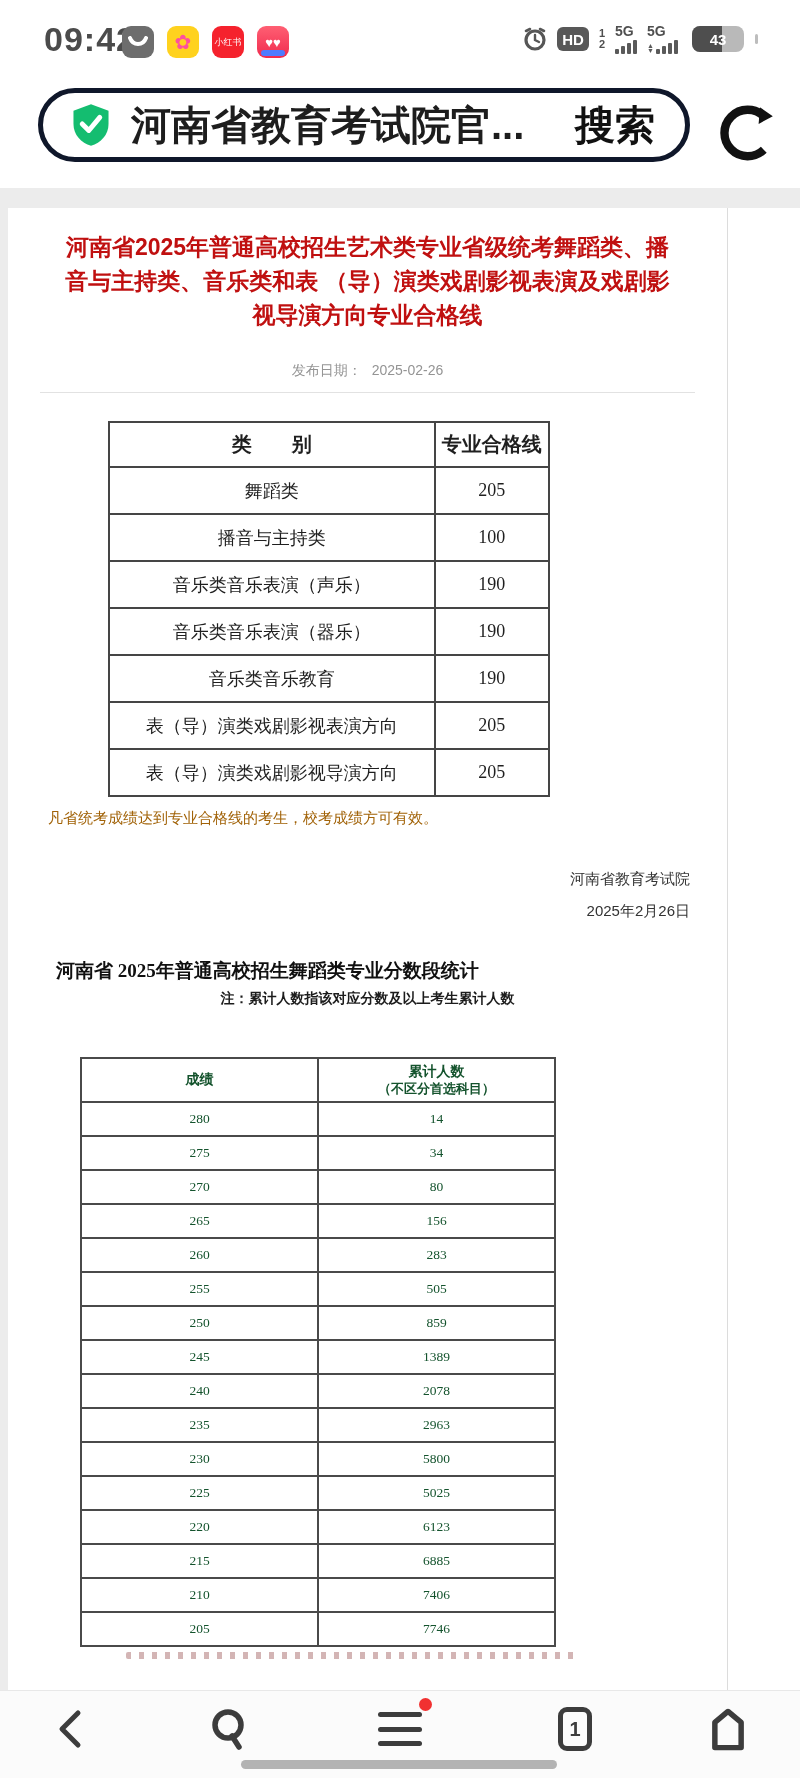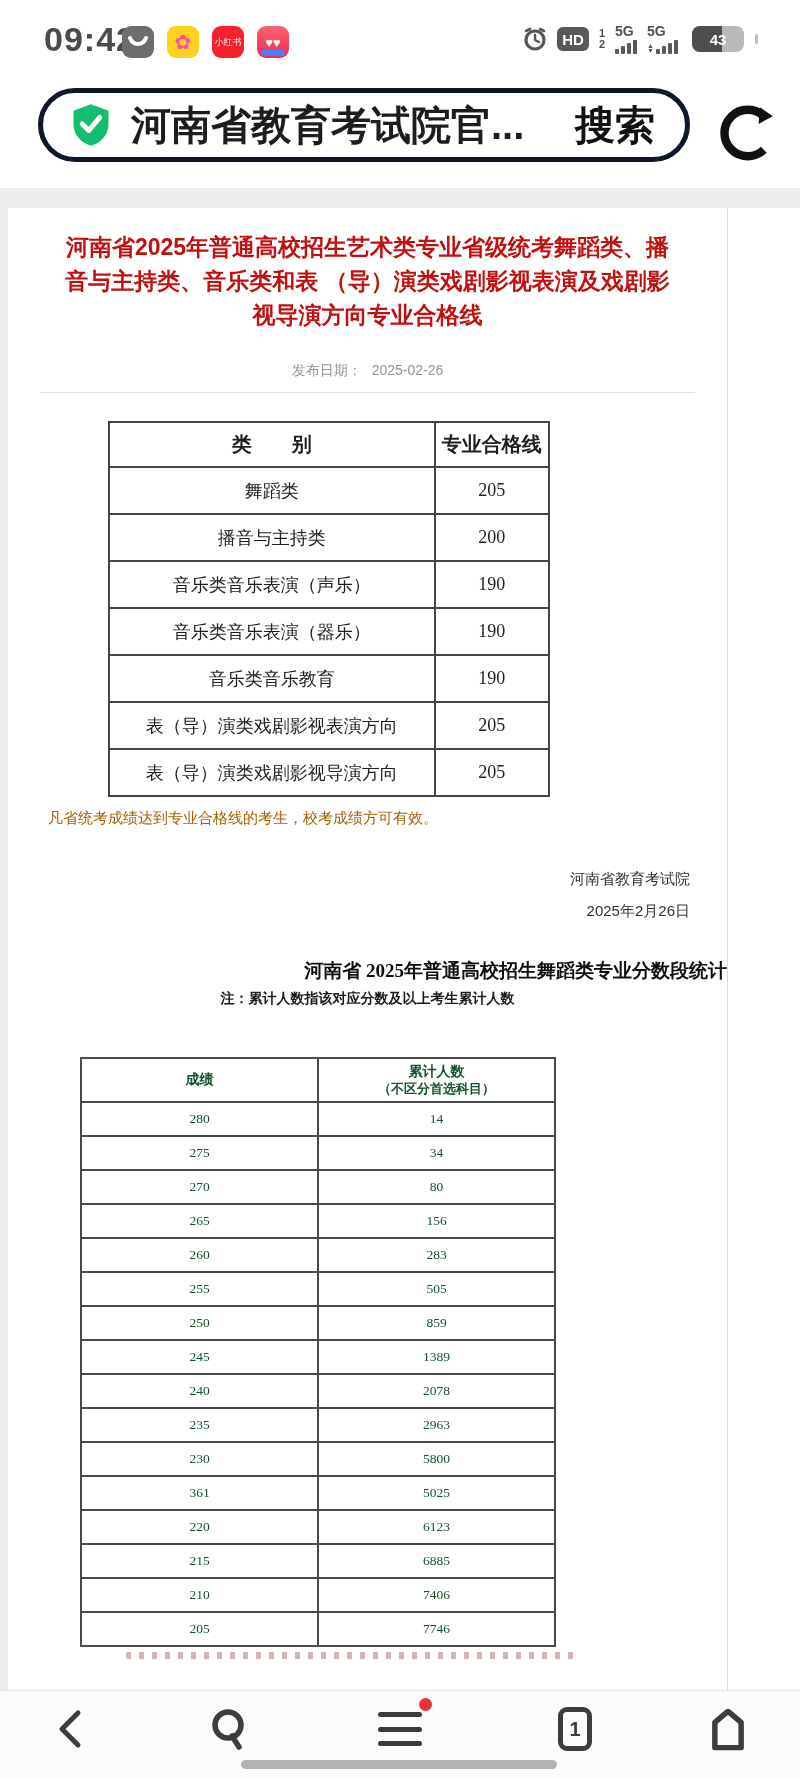--- a/index.html
+++ b/index.html
@@ -50,21 +50,21 @@
   table{border-collapse:collapse;background:#fff;}
   .t1{position:absolute;top:213px;left:92px;width:442px;font-family:"Liberation Serif","DejaVu Serif",serif;color:#1f1f1f;margin-left:8px;}
   .t1 th,.t1 td{border:2px solid #454545;text-align:center;vertical-align:middle;}
   .t1 th{height:41px;font-size:20px;font-weight:700;}
   .t1 td{height:43px;font-size:18px;}
   .t1 .c1{width:74%;}
   .t1 .c2{width:26%;}
   .note-line{position:absolute;top:601px;left:40px;font-size:15px;color:#a16207;}
   .sig{position:absolute;top:662px;right:37px;text-align:right;font-size:15px;color:#333;}
   .sig-date{position:absolute;top:694px;right:37px;text-align:right;font-size:15px;color:#333;}
-  .s2-title{position:absolute;top:750px;left:0;right:0;text-align:right;font-size:19px;font-weight:700;color:#101010;font-family:"Liberation Serif","DejaVu Serif",serif;margin-left:48px;}
+  .s2-title{position:absolute;top:750px;left:0;right:0;text-align:left;font-size:19px;font-weight:700;color:#101010;font-family:"Liberation Serif","DejaVu Serif",serif;margin-left:48px;}
   .s2-note{position:absolute;top:782px;left:0;right:0;text-align:center;font-size:14px;font-weight:600;color:#1c1c1c;}
   .t2{position:absolute;top:808px;left:72px;width:476px;font-family:"Liberation Serif","DejaVu Serif",serif;color:#14532d;table-layout:fixed;margin-top:41px;}
   .t2 th,.t2 td{border:2px solid #4a4a4a;text-align:center;vertical-align:middle;}
   .t2 th{height:40px;font-size:14px;font-weight:700;line-height:1.25;}
   .t2 td{height:30px;font-size:13.5px;}
   .t2 .half{width:50%;}
   .t2 th .sub{display:block;font-size:13px;font-weight:700;}
   .clip-strip{position:absolute;top:1444px;left:118px;width:452px;height:7px;border-radius:2px;
     background:repeating-linear-gradient(90deg,rgba(140,60,60,.38) 0 5px,rgba(140,60,60,0) 5px 13px);}
   
@@ -186,21 +186,21 @@
         <th class="c2">专业合格线</th>
       </tr>
     </thead>
     <tbody>
         <tr>
           <td>舞蹈类</td>
           <td>205</td>
         </tr>
         <tr>
           <td>播音与主持类</td>
-          <td>200</td>
+          <td>100</td>
         </tr>
         <tr>
           <td>音乐类音乐表演（声乐）</td>
           <td>190</td>
         </tr>
         <tr>
           <td>音乐类音乐表演（器乐）</td>
           <td>190</td>
         </tr>
         <tr>
@@ -275,21 +275,21 @@
         </tr>
         <tr>
           <td>235</td>
           <td>2963</td>
         </tr>
         <tr>
           <td>230</td>
           <td>5800</td>
         </tr>
         <tr>
-          <td>361</td>
+          <td>225</td>
           <td>5025</td>
         </tr>
         <tr>
           <td>220</td>
           <td>6123</td>
         </tr>
         <tr>
           <td>215</td>
           <td>6885</td>
         </tr>

